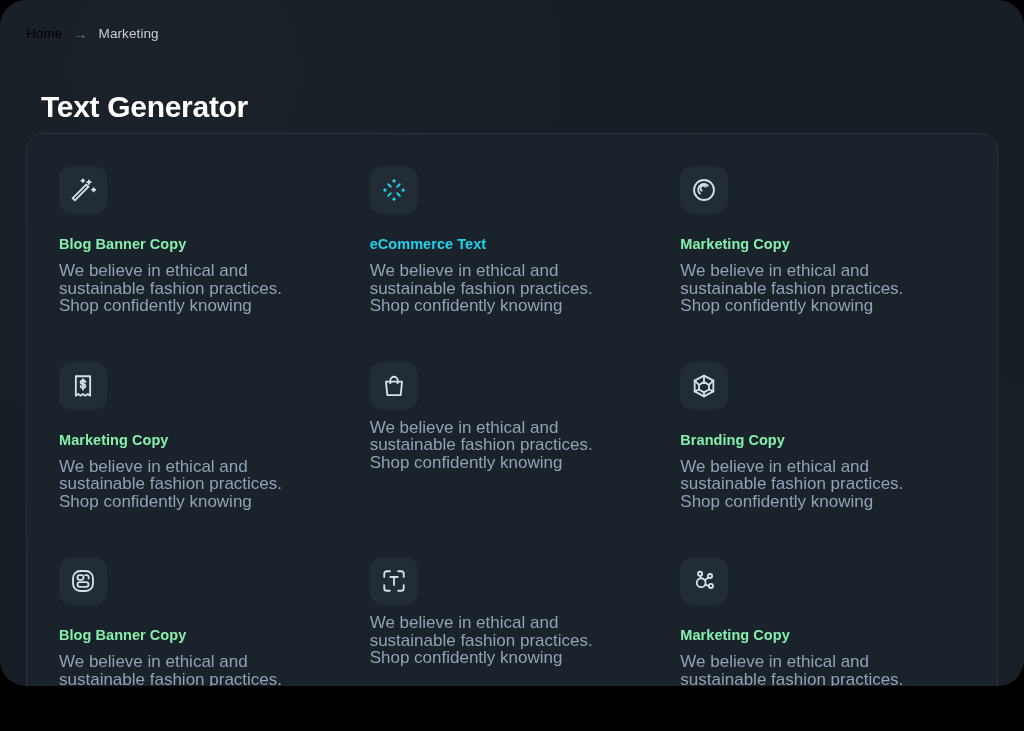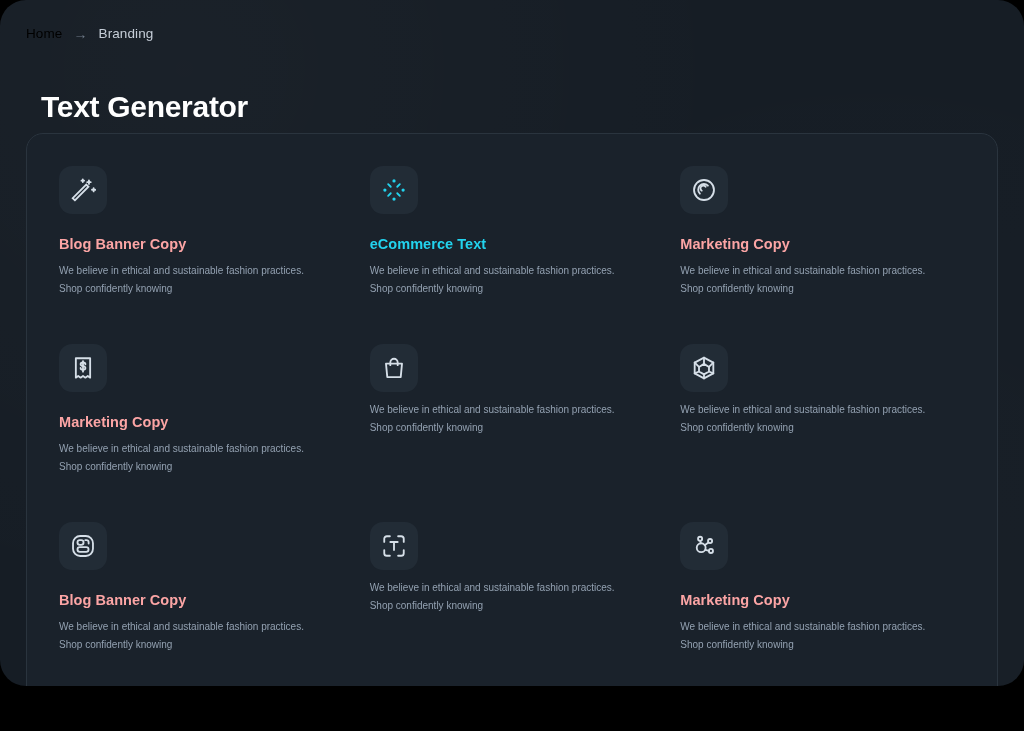--- a/index.html
+++ b/index.html
@@ -115,42 +115,42 @@
     display: block;
     width: 26px;
     height: 26px;
   }
 
   .card-title {
     margin: 21px 0 0 0;
     font-size: 14.5px;
     font-weight: 700;
     letter-spacing: 0.05px;
-    color: #fca5a5;
+    color: #86efac;
     line-height: 18px;
   }
   .card-title.is-active { color: #22d3ee; }
 
   .card-desc {
     margin: 9px 0 0 0;
-    font-size: 10px;
+    font-size: 17px;
     line-height: 17.5px;
     color: #93a1b1;
     max-width: 258px;
   }
 </style>
 </head>
 <body>
 
 <div class="app-frame">
 
   <div class="breadcrumb">
     <span>Home</span>
     <span class="crumb-sep">→</span>
-    <span class="crumb-current">Branding</span>
+    <span class="crumb-current">Marketing</span>
   </div>
 
   <h1 class="page-title">Text Generator</h1>
 
   <div class="panel">
     <div class="grid">
         <div class="card">
     <div class="card-icon-tile">
             <span style="display: flex;">
               <svg viewBox="0 0 24 24" fill="none" stroke="currentColor" stroke-width="1.7" style="color: rgb(214, 223, 232);">
@@ -219,20 +219,21 @@
         <div class="card">
     <div class="card-icon-tile">
             <span style="display: flex;">
               <svg viewBox="0 0 24 24" fill="none" stroke="currentColor" stroke-width="1.7" style="color: rgb(214, 223, 232);">
     <path d="M12 2.4 20.6 7v10L12 21.6 3.4 17V7z" stroke-linejoin="round"></path>
     <path d="M12 8.2 16.6 11v4.2L12 17.9 7.4 15.2V11z" stroke-linejoin="round"></path>
     <path d="M12 2.4v5.8M20.6 7l-4 4M3.4 7l4 4M12 17.9v3.7M16.6 15.2l4 1.8M7.4 15.2l-4 1.8" stroke-linecap="round"></path>
               </svg>
             </span>
           </div>
+    <div class="card-title">Branding Copy</div>
     <div class="card-desc">We believe in ethical and sustainable fashion practices. Shop confidently knowing</div>
   </div>
         <div class="card">
     <div class="card-icon-tile">
             <span style="display: flex;">
               <svg viewBox="0 0 24 24" fill="none" stroke="currentColor" stroke-width="1.7" style="color: rgb(214, 223, 232);">
     <rect x="2.8" y="2.8" width="18.4" height="18.4" rx="6.6"></rect>
     <rect x="6.9" y="6.6" width="5.6" height="4.3" rx="2.15"></rect>
     <rect x="6.9" y="13.1" width="10.2" height="4.3" rx="2.15"></rect>
     <path d="M14.1 6.6h1.1a2 2 0 0 1 2 2v1.1" stroke-linecap="round"></path>

